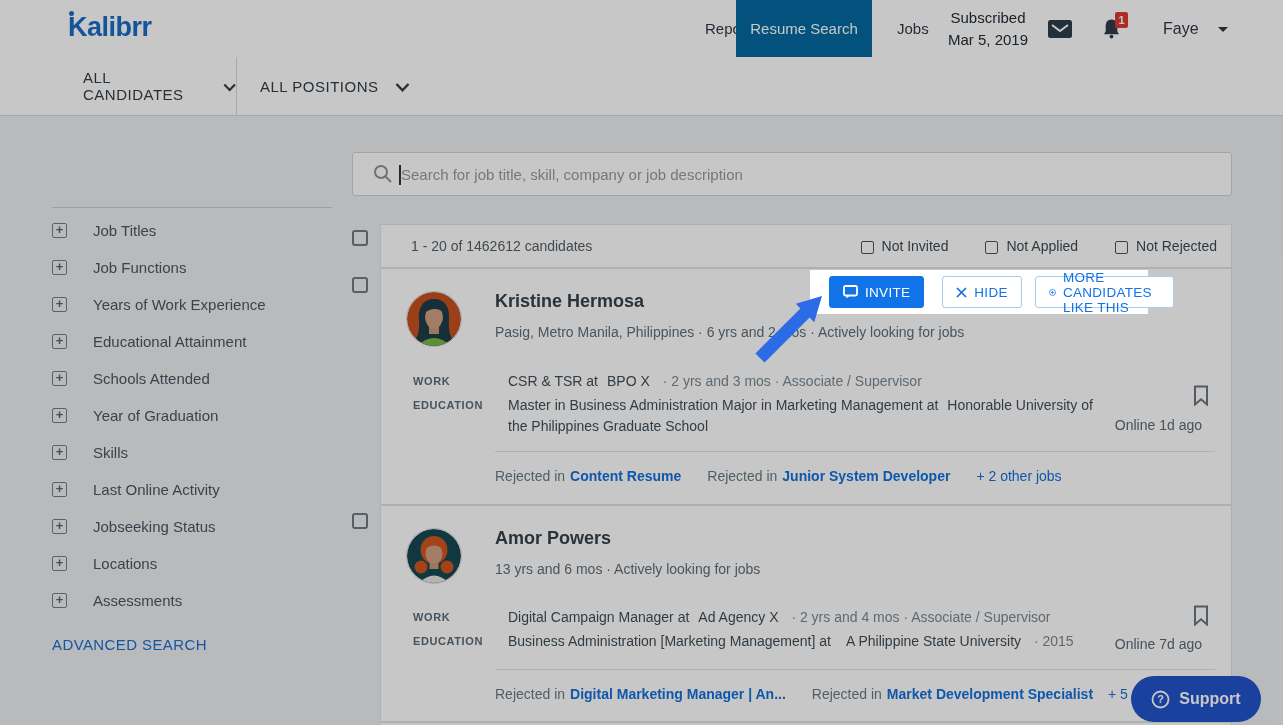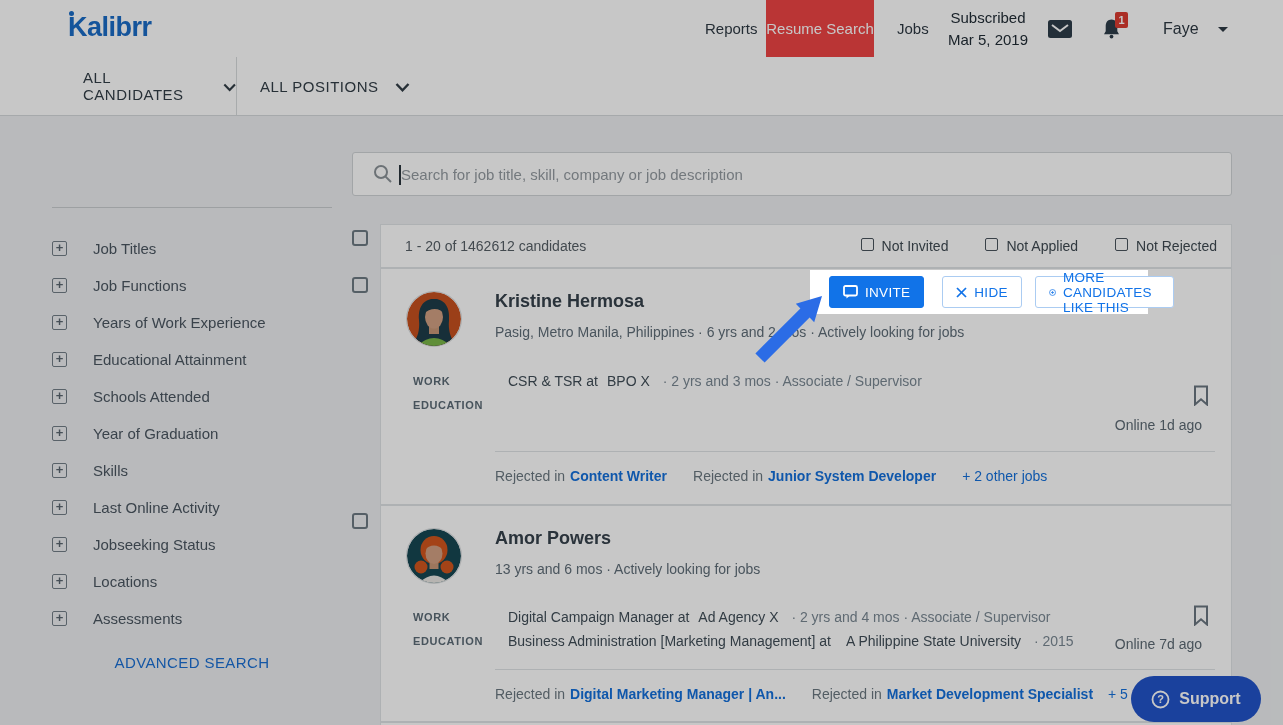--- a/index.html
+++ b/index.html
@@ -9,58 +9,58 @@
     background:#edeff1;
     font-family:"Liberation Sans", sans-serif;
     color:#37424c;
   }
   
   .topnav { position:absolute; left:0; top:0; width:1283px; height:57px; background:#ffffff; z-index:2; }
   .logo { position:absolute; left:68px; top:12px; font-size:27px; font-weight:700; color:#1a6cc7; letter-spacing:-0.5px; }
   .logo-dot { position:absolute; left:1px; top:-1px; width:5px; height:5px; border-radius:50%; background:#1a6cc7; }
   .nav-item { position:absolute; top:0; height:57px; display:flex; align-items:center; font-size:15px; color:#2e3943; cursor:pointer; }
   .nav-reports { left:705px; }
-  .nav-tab-active { left:766px; width:108px; justify-content:center; background:#ef4444; color:#ffffff; }
+  .nav-tab-active { left:736px; width:136px; justify-content:center; background:#0369a1; color:#ffffff; }
   .nav-jobs { left:897px; }
   .subscribed { position:absolute; left:944px; top:7px; width:88px; text-align:center; font-size:15px; color:#222d36; line-height:22px; }
   .icon-btn { position:absolute; top:0; height:57px; display:flex; align-items:center; cursor:pointer; }
   .mail-btn { left:1048px; }
   .bell-btn { left:1101px; }
   .bell-badge { position:absolute; left:14px; top:12px; min-width:13px; height:16px; padding:0 3px; background:#dc3c31; border-radius:2px; color:#fff; font-size:11px; font-weight:700; display:flex; align-items:center; justify-content:center; }
   .user-menu { position:absolute; left:1163px; top:0; height:57px; display:flex; align-items:center; font-size:16px; color:#2e3943; cursor:pointer;gap:10px; }
   .caret-down { width:0; height:0; border-left:5px solid transparent; border-right:5px solid transparent; border-top:5px solid #2e3a44; margin-left:9px; margin-top:2px; }
   
   .subnav { position:absolute; left:0; top:57px; width:1283px; height:59px; background:#ffffff; border-bottom:1px solid #d5d9db; display:flex; z-index:2; }
   .subnav-item { display:flex; align-items:center; font-size:15px; letter-spacing:0.5px; color:#333e47; cursor:pointer; }
   .subnav-item.first { padding-left:83px; width:236px; }
   .subnav-item.second { padding-left:23px; }
   .subnav-divider { width:1px; height:100%; background:#d8dbdd; }
   .chev { margin-left:22px; margin-top:2px; }
   
   .page { position:absolute; left:0; top:116px; width:1283px; height:609px; }
   
   .sidebar-rule { position:absolute; left:52px; top:91px; width:280px; height:1px; background:#c9cdd0; }
-  .sidebar { position:absolute; left:52px; top:114px; width:280px;text-align:center; }
+  .sidebar { position:absolute; left:52px; top:96px; width:280px; }
   .side-row { display:flex; align-items:center; height:37px; cursor:pointer; }
   .plusbox { width:15px; height:15px; border:1.5px solid #727e87; border-radius:2px; color:#5a6670; font-size:13px; line-height:11px; text-align:center; font-weight:700; flex:0 0 15px; }
   .plusbox::before { content:"+"; }
   .side-label { margin-left:26px; font-size:15px; color:#4b5661; }
   .advanced { margin-top:17px; font-size:15px; letter-spacing:0.4px; color:#1a6fd4; cursor:pointer; }
   
   .searchbar { position:absolute; left:352px; top:36px; width:880px; height:44px; background:#ffffff; border:1px solid #d0d4d7; border-radius:3px; display:flex; align-items:center; }
   .searchbar svg { margin-left:20px; flex:0 0 auto; }
   .search-input { flex:1; border:0; outline:0; background:transparent; font-size:15px; color:#333; margin-left:8px; font-family:"Liberation Sans", sans-serif; }
   .search-input::placeholder { color:#949ba1; }
   .text-caret { position:absolute; left:46px; top:12px; width:1.5px; height:20px; background:#2b353d; }
   
   .card { position:absolute; left:380px; width:852px; background:#ffffff; border:1px solid #dfe3e6; }
   .results-header { top:108px; height:44px; display:flex; align-items:center; }
-  .count-text { margin-left:24px; font-size:14px; color:#565f66; }
+  .count-text { margin-left:30px; font-size:14px; color:#565f66; }
   .filters { margin-left:auto; display:flex; gap:27px; padding-right:14px; }
-  .filter { display:flex; align-items:flex-start; gap:8px; font-size:14px; color:#3f4a52; cursor:pointer;padding-left:10px; }
+  .filter { display:flex; align-items:flex-end; gap:8px; font-size:14px; color:#3f4a52; cursor:pointer;padding-left:10px; }
   .cb-sm { width:13px; height:13px; border:1.5px solid #49545d; border-radius:2px; background:transparent; }
   .row-check { position:absolute; left:352px; width:16px; height:16px; border:2px solid #6e7a83; border-radius:3px; cursor:pointer; }
   .chk-header { top:114px; } .chk-k { top:161px; } .chk-a { top:397px; }
   .card-k { top:152px; height:237px; }
   .card-a { top:389px; height:217px; }
   .card-next { top:606px; height:12px; }
   .avatar { position:absolute; left:26px; top:23px; width:54px; height:54px; border-radius:50%; overflow:hidden; box-shadow:0 0 0 1px #d9dcde; cursor:pointer; }
   .cand-name { position:absolute; left:114px; top:22px; font-size:18px; font-weight:700; color:#37424c; cursor:pointer; }
   .cand-meta { position:absolute; left:114px; top:55px; font-size:14px; color:#5f6d78; }
   .detail-label { position:absolute; left:32px; font-size:11px; font-weight:700; letter-spacing:0.6px; color:#5c6b76; }
@@ -235,29 +235,32 @@
       </svg>
     </div>
     <div class="cand-name">Kristine Hermosa</div>
     <div class="cand-meta">Pasig, Metro Manila, Philippines · 6 yrs and 2 mos · Actively looking for jobs</div>
     <div class="detail-label" style="top:106px">WORK</div>
     <div class="detail-text" style="top:102px; width:640px;">
       <span>CSR &amp; TSR at</span><span class="gap-l">BPO X</span>
       <span class="d-gray gap-l">· 2 yrs and 3 mos · Associate / Supervisor</span>
     </div>
     <div class="detail-label" style="top:130px">EDUCATION</div>
+    <div class="detail-text" style="top:126px; width:600px;">
+      <span>Master in Business Administration Major in Marketing Management at</span><span class="gap-l">Honorable University of the Philippines Graduate School</span>
+    </div>
     <div class="bookmark" style="top:116px">
       <svg width="16" height="21" viewBox="0 0 16 21">
         <path d="M2 1.5 h12 v18 l-6 -5.2 l-6 5.2 z" fill="none" stroke="#6b7680" stroke-width="2"></path>
       </svg>
     </div>
     <div class="online" style="top:148px">Online 1d ago</div>
     <div class="card-divider" style="top:182px"></div>
     <div class="rejected-row" style="top:199px">
-      <span class="rej-group"><span>Rejected in</span><span class="job-link">Content Writer</span></span><span class="rej-group"><span>Rejected in</span><span class="job-link">Junior System Developer</span></span><span class="more-jobs">+ 2 other jobs</span>
+      <span class="rej-group"><span>Rejected in</span><span class="job-link">Content Resume</span></span><span class="rej-group"><span>Rejected in</span><span class="job-link">Junior System Developer</span></span><span class="more-jobs">+ 2 other jobs</span>
     </div>
   </div>
 
   <div class="card card-a">
     <div class="avatar">
       <svg width="54" height="54" viewBox="0 0 54 54">
         <defs>
             <clipPath id="cA">
               <circle cx="27" cy="27" r="27"></circle>
             </clipPath>

